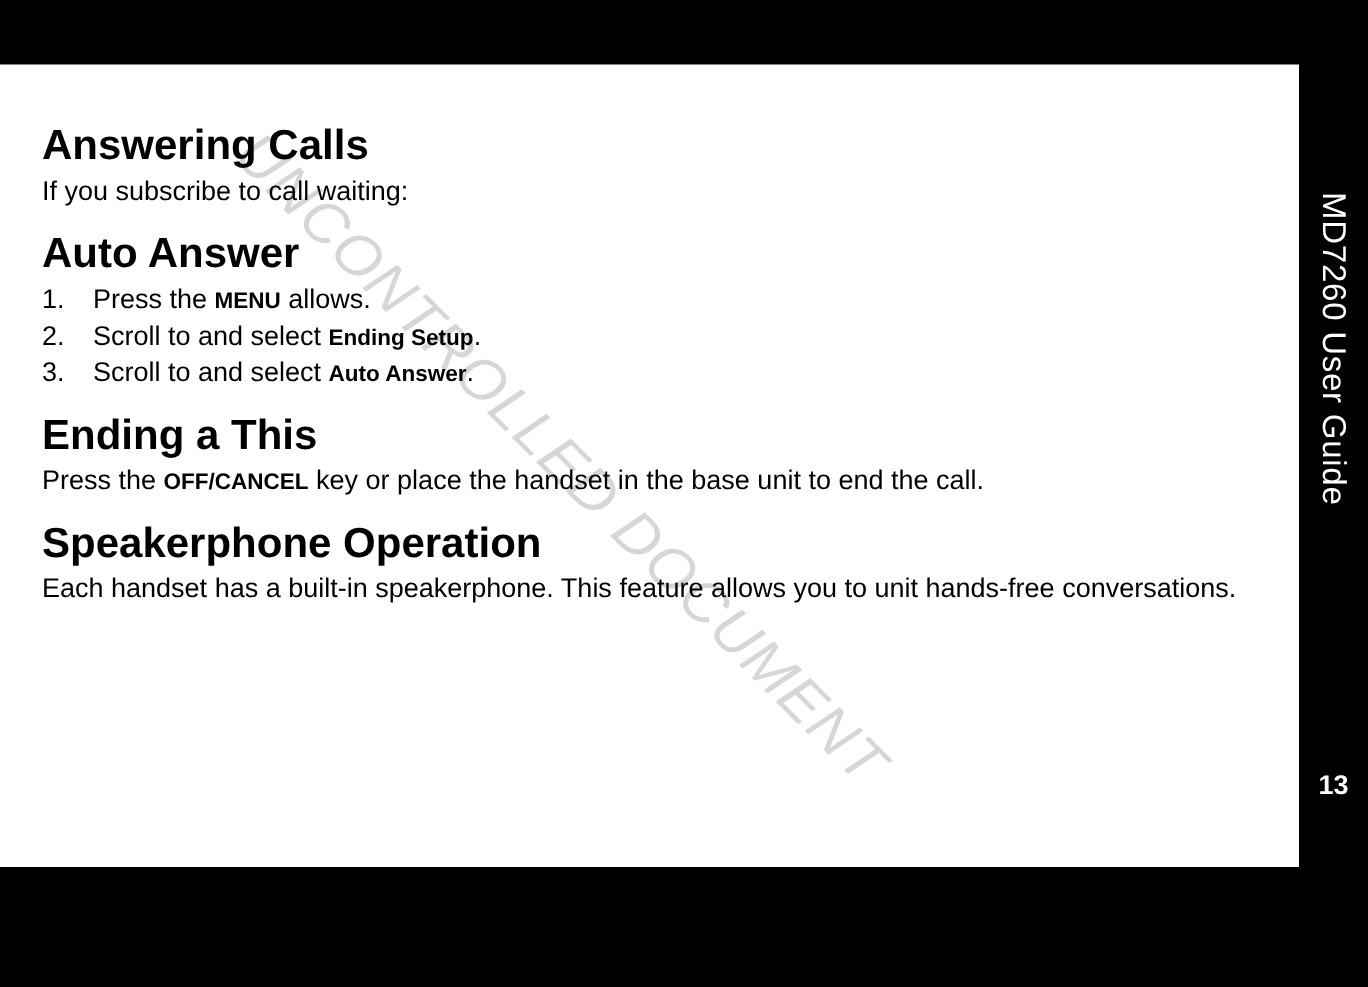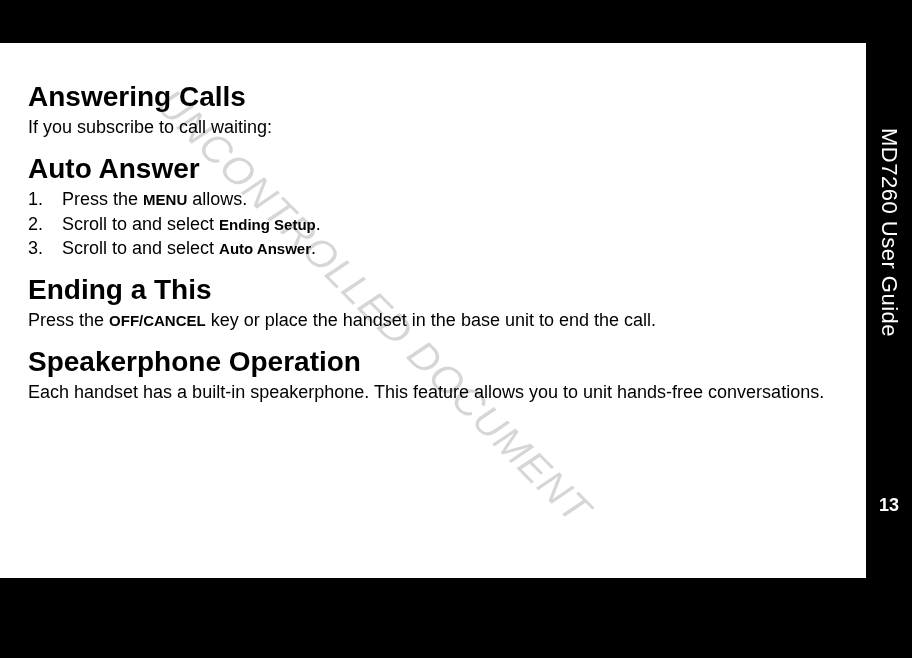--- a/index.html
+++ b/index.html
@@ -37,21 +37,21 @@
     .side-tab-title {
       writing-mode: vertical-rl;
       text-orientation: mixed;
       font-size: 22px;
       font-weight: 400;
       letter-spacing: 0.5px;
       color: #fff;
     }
     .side-tab-page {
       position: absolute;
-      bottom: 24px;
+      bottom: 6px;
       font-size: 18px;
       font-weight: bold;
       color: #fff;
     }
     .heading {
       font-weight: bold;
       font-size: 28px;
       margin-top: 14px;
       margin-bottom: 2px;
       color: #000;

